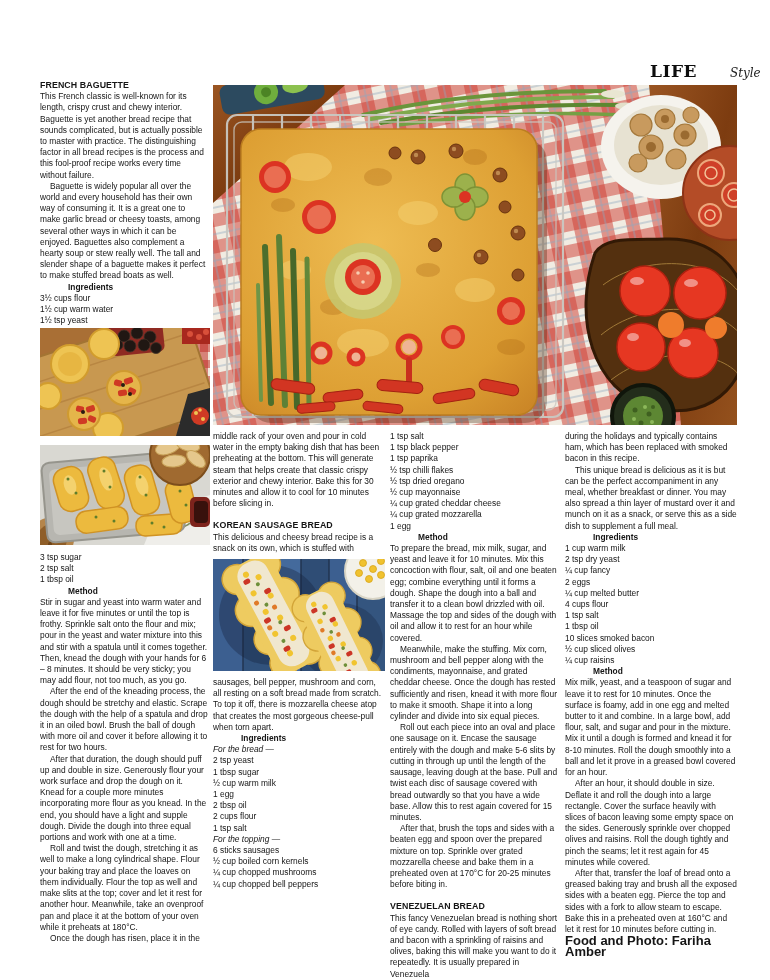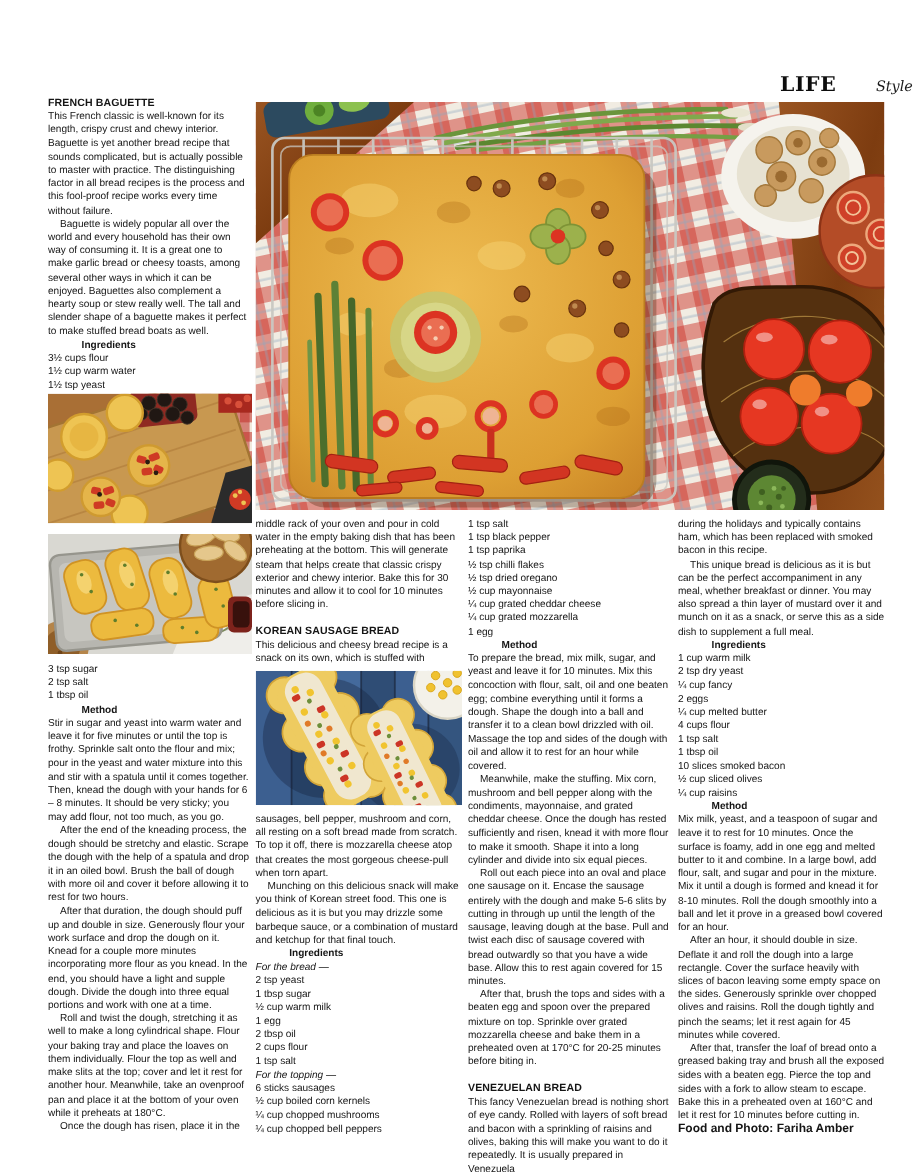--- a/index.html
+++ b/index.html
@@ -9,21 +9,21 @@
   .logo-life{font-family:"DejaVu Serif",serif;font-weight:bold;font-size:17px;letter-spacing:.5px;color:#0d0d0d;}
   .logo-style{font-family:"DejaVu Serif",serif;font-style:italic;font-size:12px;margin-left:-2px;color:#1a1a1a;padding-left:20px;}
   .logo-num{font-size:15px;font-weight:bold;color:#8c8c8c;margin-left:5px;margin-top:12px;}
   .col{position:absolute;font-size:8.4px;line-height:11.2px;text-align:left;}
   .col p{margin:0;}
   .col p.ind{text-indent:10px;}
   .h{font-size:8.8px;font-weight:700;margin:11px 0 0 0;letter-spacing:.1px;}
   .h.first{margin-top:0;}
   .lbl{font-weight:700;padding-left:28px;}
   .it{font-style:italic;}
-  .credit{font-weight:700;font-size:10px;margin-top:11px;}
+  .credit{font-weight:700;font-size:13px;margin-top:11px;}
   figure.ph{position:absolute;margin:0;padding:0;overflow:hidden;}
   figure.inph{margin:5px 0 6px 0;width:172px;height:112px;overflow:hidden;}
   svg{display:block;}
 </style>
 </head>
 <body>
 
 <div class="page">
 
   <div class="logo">
@@ -491,21 +491,20 @@
             <circle cx="160" cy="10" r="3.5"></circle>
             <circle cx="168" cy="2" r="3.5"></circle>
           <circle cx="146" cy="14" r="3.5"></circle>
             <circle cx="156" cy="20" r="3.5"></circle>
             <circle cx="168" cy="16" r="3.5"></circle>
         </g>
       </svg>
     </figure>
 
     <p>sausages, bell pepper, mushroom and corn, all resting on a soft bread made from scratch. To top it off, there is mozzarella cheese atop that creates the most gorgeous cheese-pull when torn apart.</p>
-    <p class="ind">Munching on this delicious snack will make you think of Korean street food. This one is delicious as it is but you may drizzle some barbeque sauce, or a combination of mustard and ketchup for that final touch.</p>
     <p class="lbl">Ingredients</p>
     <p class="it">For the bread —</p>
     <div>
         <div>2 tsp yeast</div>
         <div>1 tbsp sugar</div>
         <div>½ cup warm milk</div>
         <div>1 egg</div>
         <div>2 tbsp oil</div>
         <div>2 cups flour</div>
         <div>1 tsp salt</div>

